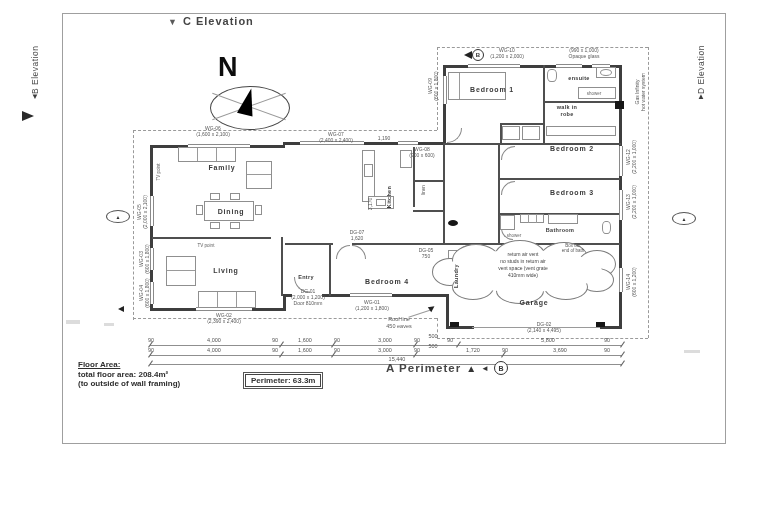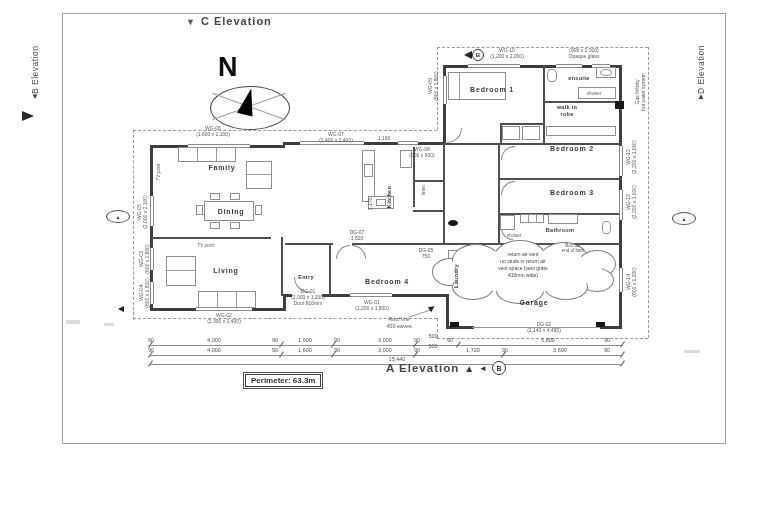--- a/index.html
+++ b/index.html
@@ -51,21 +51,21 @@
 <body>
 
 <div class="scan">
 
   <div class="frame" style="left:62px;top:13px;width:662px;height:429px"></div>
   <div class="smudge" style="left:66px;top:320px;width:14px;height:4px"></div>
   <div class="smudge" style="left:104px;top:323px;width:10px;height:3px"></div>
   <div class="smudge" style="left:684px;top:350px;width:16px;height:3px"></div>
   <div class="black" style="left:22px;top:111px;width:0;height:0;background:none;border-top:5px solid transparent;border-bottom:5px solid transparent;border-left:12px solid #2a2a2a"></div>
 
-  <div class="elev-top" style="left:186px;top:15px"><span class="tri">▼</span><span>C Elevation</span></div>
+  <div class="elev-top" style="left:168px;top:15px"><span class="tri">▼</span><span>C Elevation</span></div>
   <div class="elev-v" style="left:30px;top:38px;height:56px">B Elevation</div>
   <div class="vtri" style="left:31px;top:92px">▼</div>
   <div class="elev-v" style="left:696px;top:42px;height:52px">D Elevation</div>
   <div class="vtri" style="left:697px;top:92px">▲</div>
 
   <div style="position:absolute;left:208px;top:58px;width:86px;height:70px;z-index:6">
     <div style="position:absolute;left:10px;top:-6px;font-size:27px;font-weight:800;color:#0d0d0d">N</div>
     <div style="position:absolute;left:2px;top:28px;width:78px;height:42px;border:1.5px solid #474747;border-radius:50%"></div>
     <div class="fline" style="left:2px;top:48px;width:78px;height:1px;transform:rotate(20deg)"></div>
     <div class="fline" style="left:2px;top:48px;width:78px;height:1px;transform:rotate(-20deg)"></div>
@@ -366,21 +366,26 @@
   <span class="dim" style="left:417px;top:347px">90</span>
   <span class="dim" style="left:433px;top:343px">500</span>
   <span class="dim" style="left:473px;top:347px">1,720</span>
   <span class="dim" style="left:505px;top:347px">90</span>
   <span class="dim" style="left:560px;top:347px">3,690</span>
   <span class="dim" style="left:607px;top:347px">90</span>
 
   <span class="dim" style="left:397px;top:356px">15,440</span>
 
   <div style="position:absolute;left:386px;top:361px;display:flex;align-items:center;gap:5px;z-index:7">
-    <span style="font-size:11.5px;font-weight:600;letter-spacing:1px;color:#454545">A Elevation</span>
+    <span style="font-size:11.5px;font-weight:600;letter-spacing:1px;color:#454545">A Perimeter</span>
     <span style="font-size:10px;color:#333">▲</span>
     <span style="font-size:8px;color:#333">◄</span>
     <span class="circ">B</span>
   </div>
 
+  <div class="fa" style="left:78px;top:360px">
+    <div class="t">Floor Area:</div>
+    <div>total floor area: 208.4m²</div>
+    <div>(to outside of wall framing)</div>
+  </div>
   <div class="peri" style="left:245px;top:374px">Perimeter: 63.3m</div>
 
 </div>
 
 </body></html>

